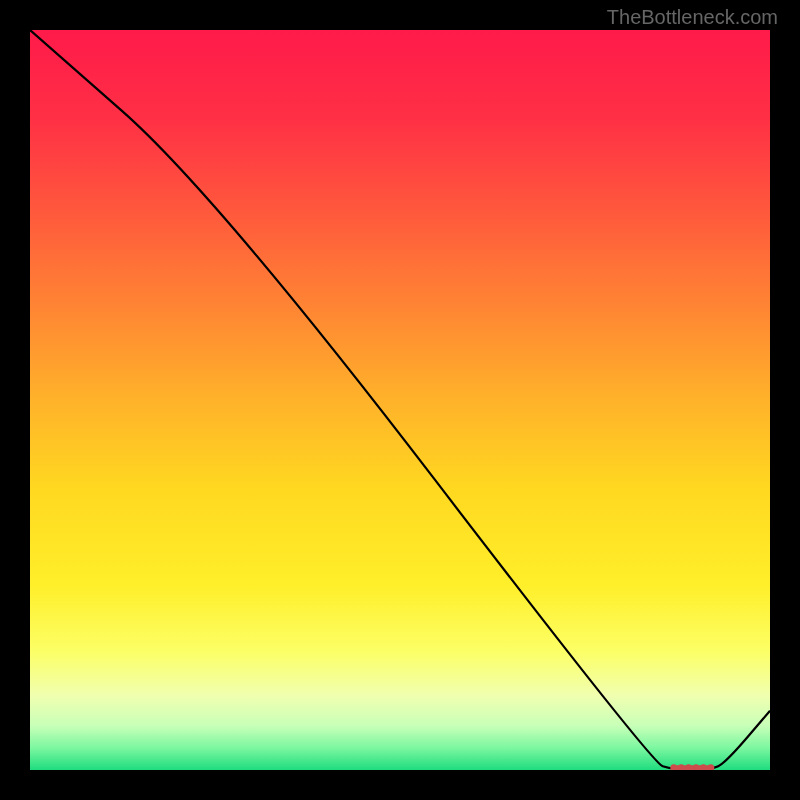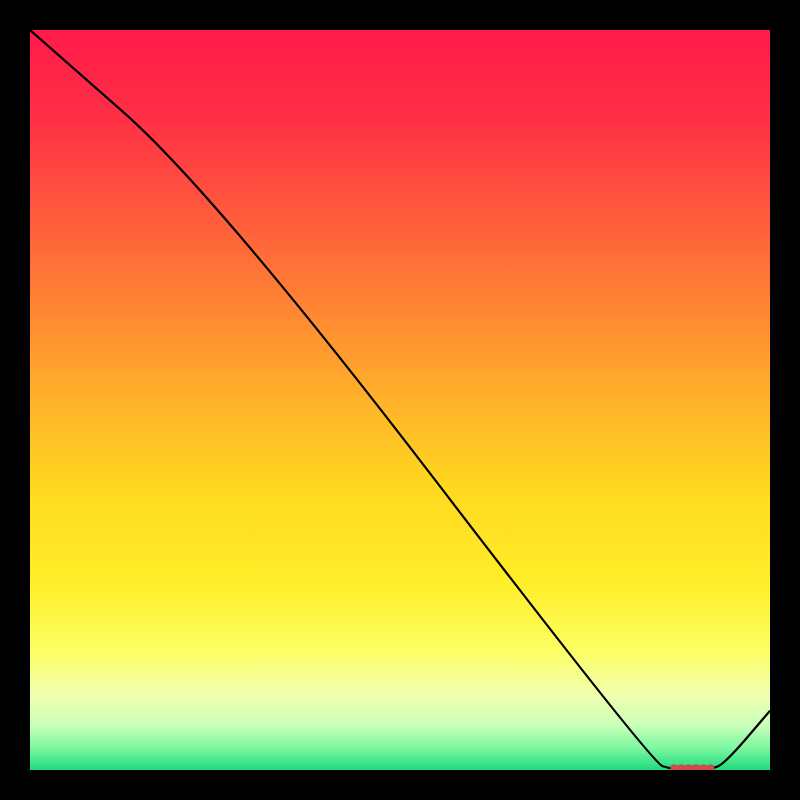--- a/index.html
+++ b/index.html
@@ -46,20 +46,21 @@
     top: 0;
     width: 740px;
     height: 740px;
     z-index: 5;
   }
 </style>
 </head>
 <body>
 
 <div class="container">
+  <div class="watermark">TheBottleneck.com</div>
   <div class="plot-area">
     <svg class="gradient-bg" viewBox="0 0 740 740" preserveAspectRatio="none">
       <defs>
         <linearGradient id="bg-grad" x1="0" y1="0" x2="0" y2="1">
             <stop offset="0%" stop-color="#ff1a4a"></stop>
             <stop offset="12%" stop-color="#ff3045"></stop>
             <stop offset="25%" stop-color="#ff5a3c"></stop>
             <stop offset="38%" stop-color="#ff8733"></stop>
             <stop offset="50%" stop-color="#ffb22a"></stop>
             <stop offset="62%" stop-color="#ffd820"></stop>

